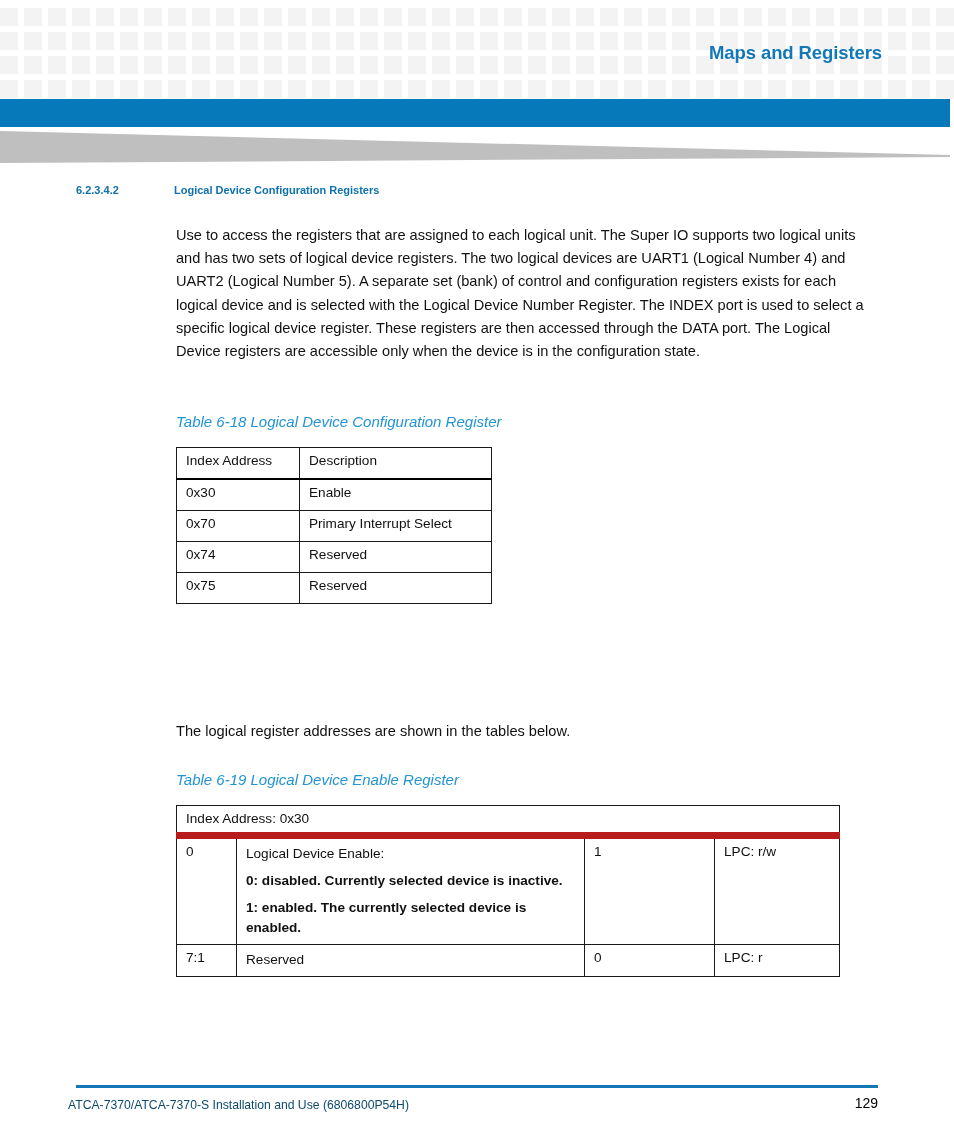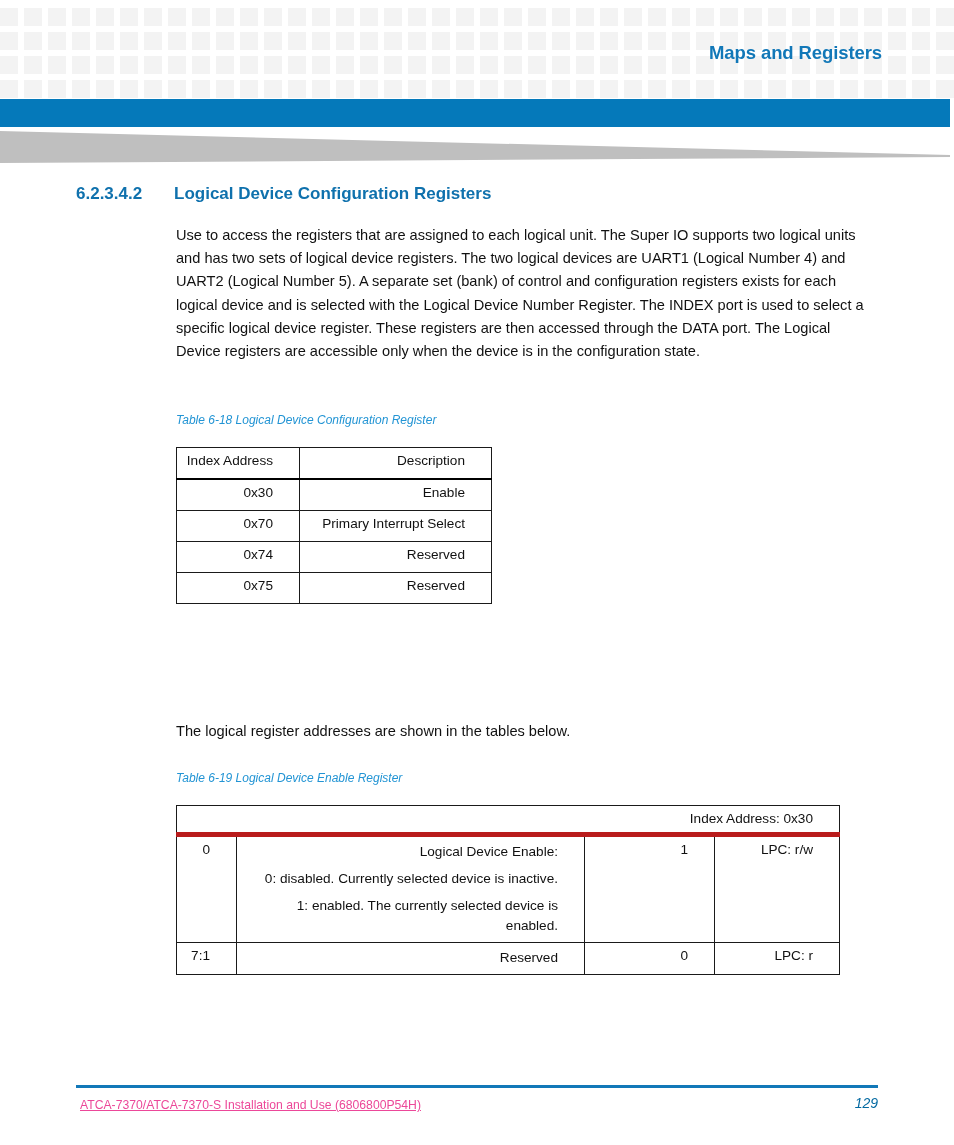--- a/index.html
+++ b/index.html
@@ -76,21 +76,21 @@
     position: absolute;
     left: 0;
     top: 0;
     width: 954px;
   }
 
   .section-heading {
     position: absolute;
     left: 76px;
     top: 184px;
-    font-size: 17px;
+    font-size: 11px;
     font-weight: bold;
     color: #0f71ad;
     white-space: nowrap;
   }
   .section-heading .num {
     display: inline-block;
     width: 98px;
   }
 
   .body-block {
@@ -101,41 +101,41 @@
     line-height: 23.2px;
     color: #111111;
     text-align: left;
   }
   #para-1 { top: 224px; }
   #para-2 { top: 720px; }
 
   .table-caption {
     position: absolute;
     left: 176px;
-    font-size: 12px;
+    font-size: 15px;
     font-style: italic;
     color: #2294d4;
     white-space: nowrap;
     text-align: center;
   }
   #caption-1 { top: 413px; }
   #caption-2 { top: 771px; }
 
   
   table.doc-table {
     position: absolute;
     border-collapse: collapse;
     font-size: 13.6px;
     color: #111111;
     table-layout: fixed;
   }
   table.doc-table td, table.doc-table th {
     border: 1px solid #1a1a1a;
-    padding: 5px 26px 6px 9px;
-    text-align: right;
+    padding: 5px 6px 6px 9px;
+    text-align: left;
     vertical-align: top;
     font-weight: normal;
     margin-top: 40px;
   }
   table.doc-table thead td, table.doc-table thead th {
     border-bottom: 2.6px solid #000000;
   }
 
   #table-1 {
     left: 176px;
@@ -148,55 +148,53 @@
 
   #table-2 {
     left: 176px;
     top: 805px;
     width: 633px;
   }
   #table-2 .c0 { width: 60px; }
   #table-2 .c1 { width: 348px; }
   #table-2 .c2 { width: 130px; }
   #table-2 .c3 { width: 125px; }
-  #table-2 .spanhead { border-bottom: 5px solid #b91c1c; }
+  #table-2 .spanhead { border-bottom: 7px solid #b91c1c; }
   #table-2 .colhead { border-bottom: 2.6px solid #000000; }
   #table-2 p {
     margin: 0 0 0 0;
     line-height: 20px;
   }
-  #table-2 p + p { margin-top: 7px; }
+  #table-2 p + p { margin-top: 7px; font-weight: bold; }
 
   
   #footer-rule {
     position: absolute;
     left: 76px;
     top: 1085px;
     width: 802px;
     height: 2.5px;
     background: #1278b8;
   }
   #footer-text {
     position: absolute;
-    left: 80px;
+    left: 68px;
     top: 1098px;
     font-size: 12.2px;
-    color: #ec4899;
-    white-space: nowrap;
-    text-decoration: underline;
+    color: #0c4a6e;
+    white-space: nowrap;
   }
   #footer-page {
     position: absolute;
     left: 76px;
     top: 1095px;
     width: 802px;
     text-align: right;
     font-size: 14px;
-    color: #0369a1;
-    font-style: italic;
+    color: #000000;
   }
 </style>
 </head>
 <body>
 
 <div id="header-pattern">
   <div class="cellrow" style="top:8px"></div>
   <div class="cellrow" style="top:32px"></div>
   <div class="cellrow" style="top:56px"></div>
   <div class="cellrow" style="top:80px"></div>

